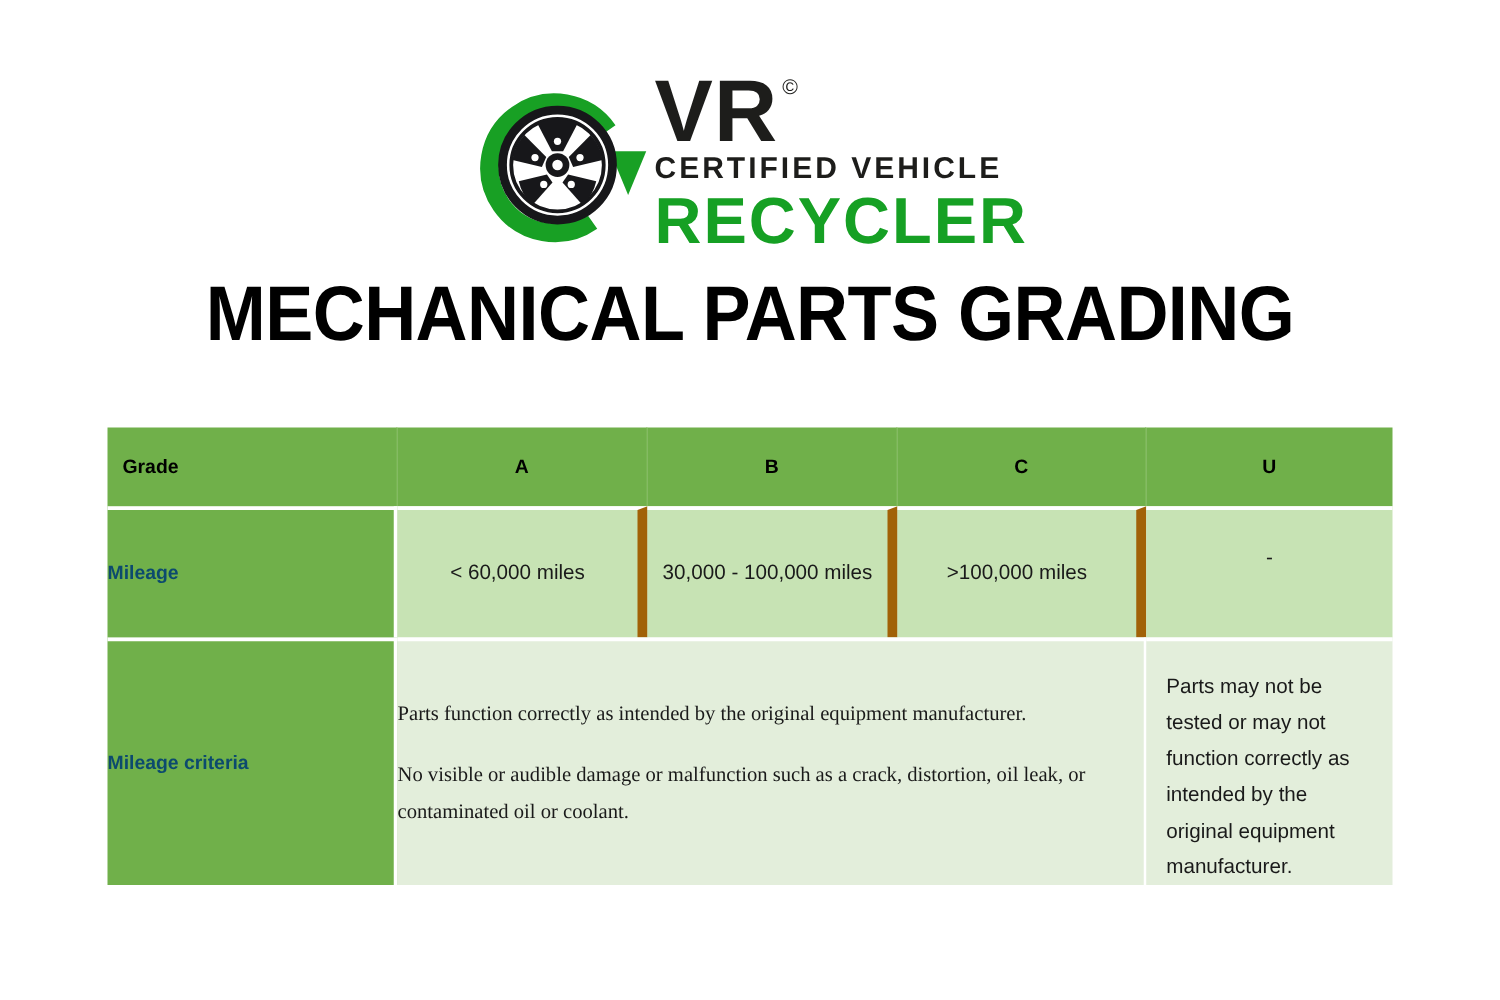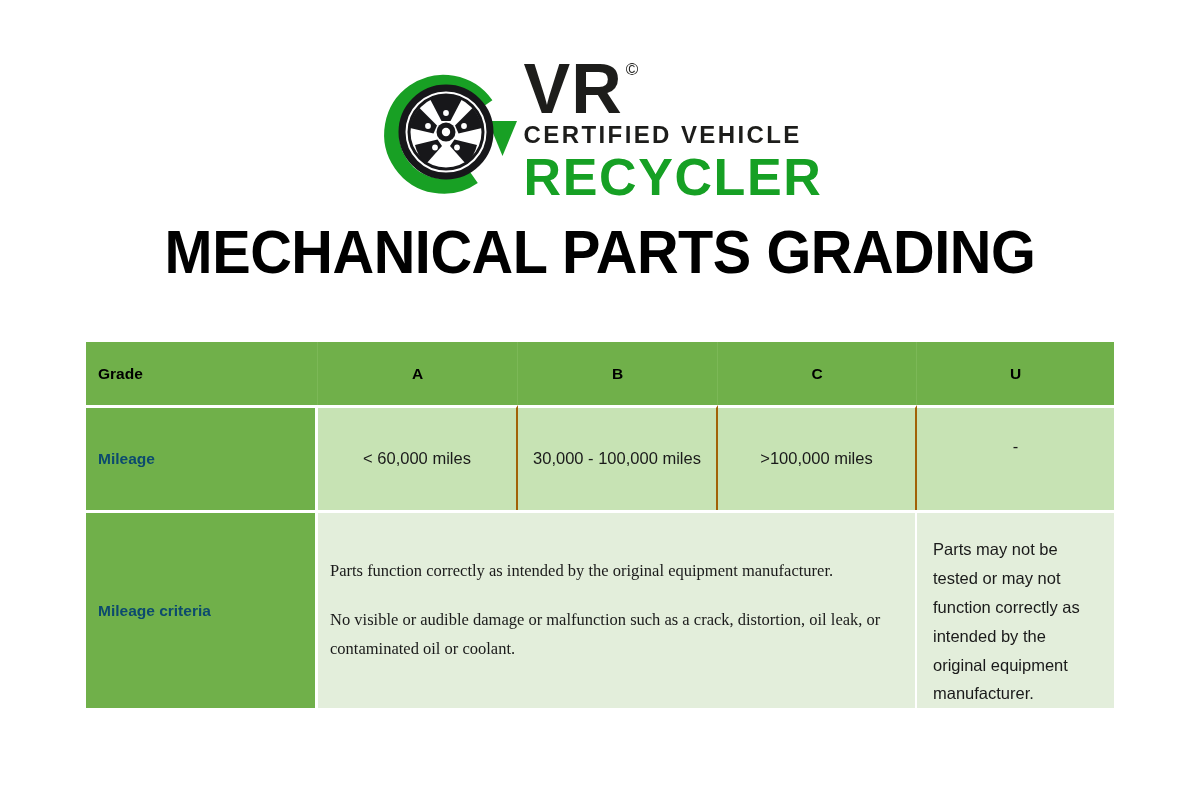--- a/index.html
+++ b/index.html
@@ -103,21 +103,21 @@
     position: absolute;
     left: 86px;
     top: 342px;
     width: 1028px;
     border-collapse: separate;
     border-spacing: 0;
     table-layout: fixed;
   }
   .grading-table td {
     vertical-align: middle;
-    padding: 12px;
+    padding: 0;
     box-sizing: border-box;
   }
   .col-label  { width: 232px; }
   .col-a      { width: 200px; }
   .col-b      { width: 200px; }
   .col-c      { width: 199px; }
   .col-u      { width: 197px; }
 
   .hdr-cell {
     background: #70b04a;
@@ -150,21 +150,21 @@
 
   .mile-cell {
     background: #c7e3b4;
     height: 105px;
     font-family: "Liberation Sans Narrow", "Liberation Sans", sans-serif;
     font-size: 16.5px;
     color: #1a1a1a;
     text-align: center;
     line-height: 1.9;
     border-top: 3px solid #ffffff;
-    border-right: 2px solid #a16207;
+    border-right: 8px solid #a16207;
     padding: 0 8px;
   }
   .mile-cell.last { border-right: none; }
   .mile-cell.dash {
     line-height: 1;
     vertical-align: top;
     padding-top: 30px;
   }
 
   .qual-cell {

